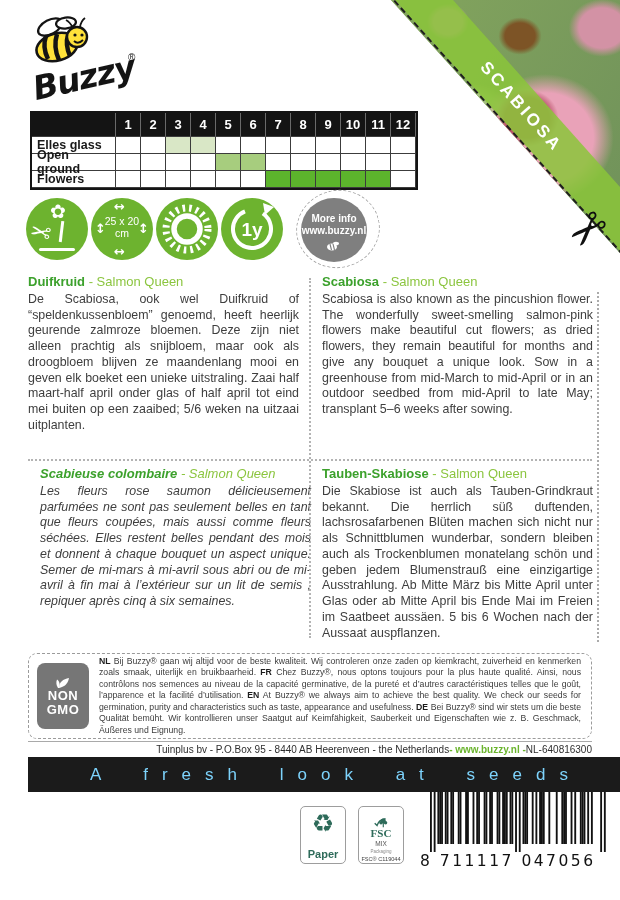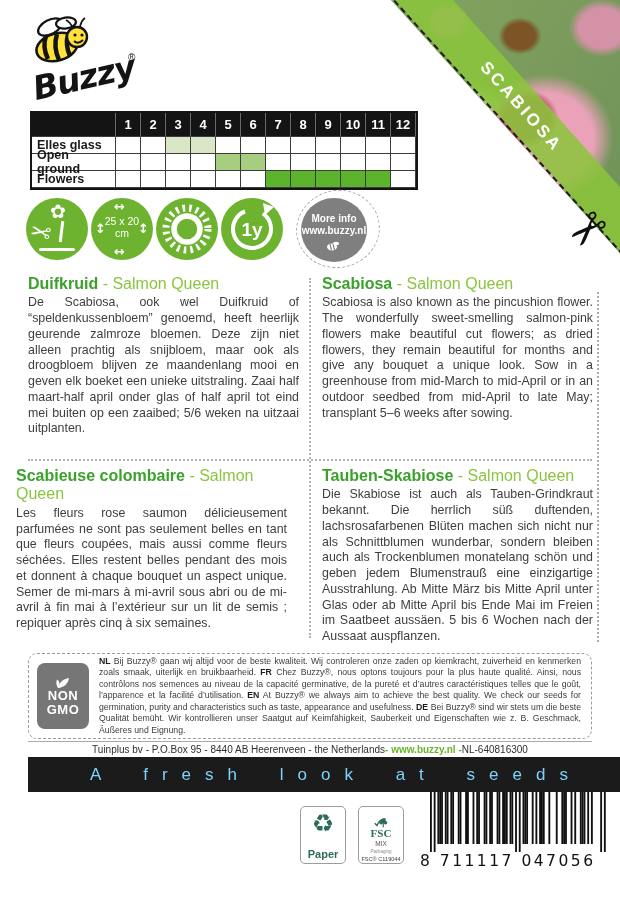--- a/index.html
+++ b/index.html
@@ -63,40 +63,40 @@
   .bubble{position:relative;width:66px;height:64px;border-radius:50%;background:#7f7f7f;
     margin-left:15px;color:#fff;text-align:center;flex:0 0 auto;}
   .bubble:before{content:"";position:absolute;left:-5px;top:-8px;width:82px;height:76px;
     border:1.5px dashed #a6a6a6;border-radius:50%;transform:rotate(-14deg);}
   .bubble-t1{padding-top:15px;font-size:10px;font-weight:bold;line-height:1.2;}
   .bubble-t2{font-size:10px;font-weight:bold;line-height:1.2;}
   .bubble svg{margin-top:1px;}
 
   
   .sec{position:absolute;width:271px;}
-  .sec h3{margin:0 0 2px 0;font-size:16px;line-height:1.15;color:#3ca12c;font-weight:bold;}
+  .sec h3{margin:0 0 2px 0;font-size:13px;line-height:1.15;color:#3ca12c;font-weight:bold;}
   .sec h3 .sub{color:#8bc53f;font-weight:normal;}
   .sec p{margin:0;font-size:12.4px;line-height:1.27;text-align:justify;color:#3e3e3e;}
   .sec-nl{left:28px;top:275px;} .sec-en{left:322px;top:275px;}
-  .sec-fr{left:16px;top:467px;} .sec-de{left:322px;top:467px;}
+  .sec-fr{left:40px;top:467px;font-style:italic;} .sec-de{left:322px;top:467px;}
   .vdiv{position:absolute;left:309px;top:278px;height:360px;width:0;border-left:2px dotted #b3b3b3;}
   .hdiv{position:absolute;left:28px;top:459px;width:564px;height:0;border-top:2px dotted #b3b3b3;}
 
   
   .quality{position:absolute;left:28px;top:653px;width:564px;height:86px;
     border:1.5px dashed #9b9b9b;border-radius:9px;display:flex;align-items:center;box-sizing:border-box;}
   .nongmo{flex:0 0 auto;width:52px;height:66px;margin:0 8px 0 8px;background:#767676;border-radius:8px;
     color:#fff;display:flex;flex-direction:column;align-items:center;justify-content:center;line-height:1.05;}
   .nongmo .t{font-size:13px;font-weight:bold;letter-spacing:.5px;}
   .qtext{flex:1 1 auto;font-size:8.7px;line-height:1.33;text-align:justify;color:#3c3c3c;
     padding:4px 10px 4px 2px;}
   .qtext b{color:#1c1c1c;}
 
   
-  .footline{position:absolute;left:28px;top:741px;width:564px;display:flex;justify-content:center;
+  .footline{position:absolute;left:28px;top:741px;width:564px;display:flex;justify-content:flex-end;
     border-top:1px solid #a9a9a9;padding-top:2px;font-size:10px;color:#2e2e2e;}
   .footline .web{color:#6ab42d;font-weight:bold;}
   .banner{position:absolute;left:28px;top:757px;width:616px;height:35px;background:#1b1b1b;
     color:#7dd3fc;text-align:center;font-size:17px;line-height:35px;letter-spacing:14px;word-spacing:10px;}
 
   
   .badge{position:absolute;width:46px;height:58px;background:#fff;border:1px solid #9d9d9d;
     border-radius:5px;display:flex;flex-direction:column;align-items:center;box-sizing:border-box;}
   .paper-badge{left:300px;top:806px;justify-content:center;}
   .recycle{font-family:"DejaVu Sans",sans-serif;font-size:25px;color:#2e6b5a;line-height:1;}

